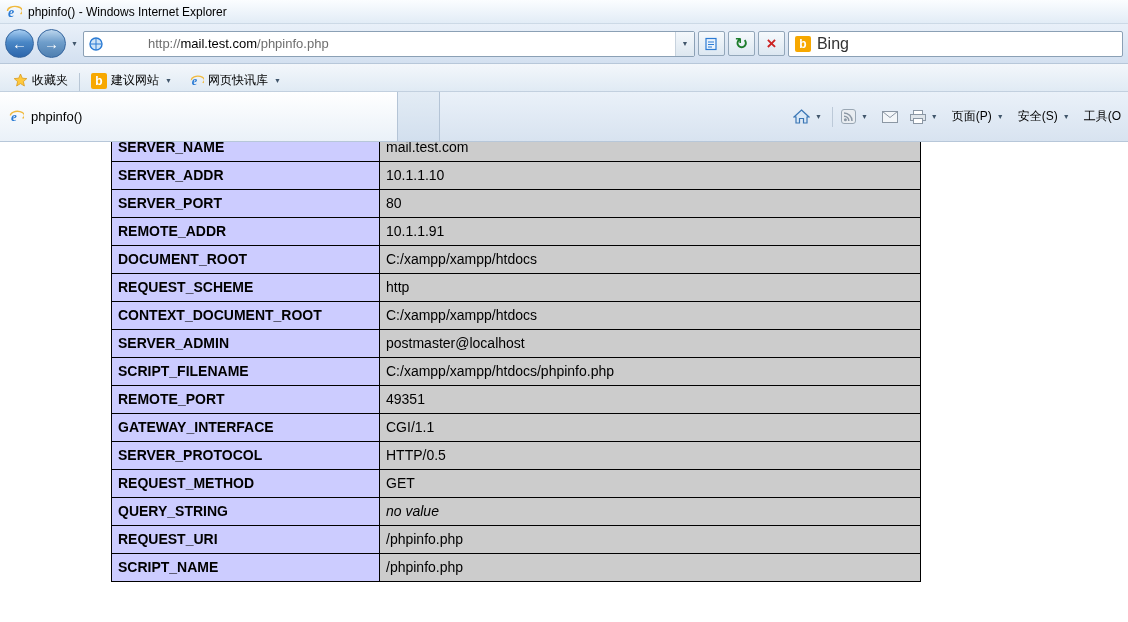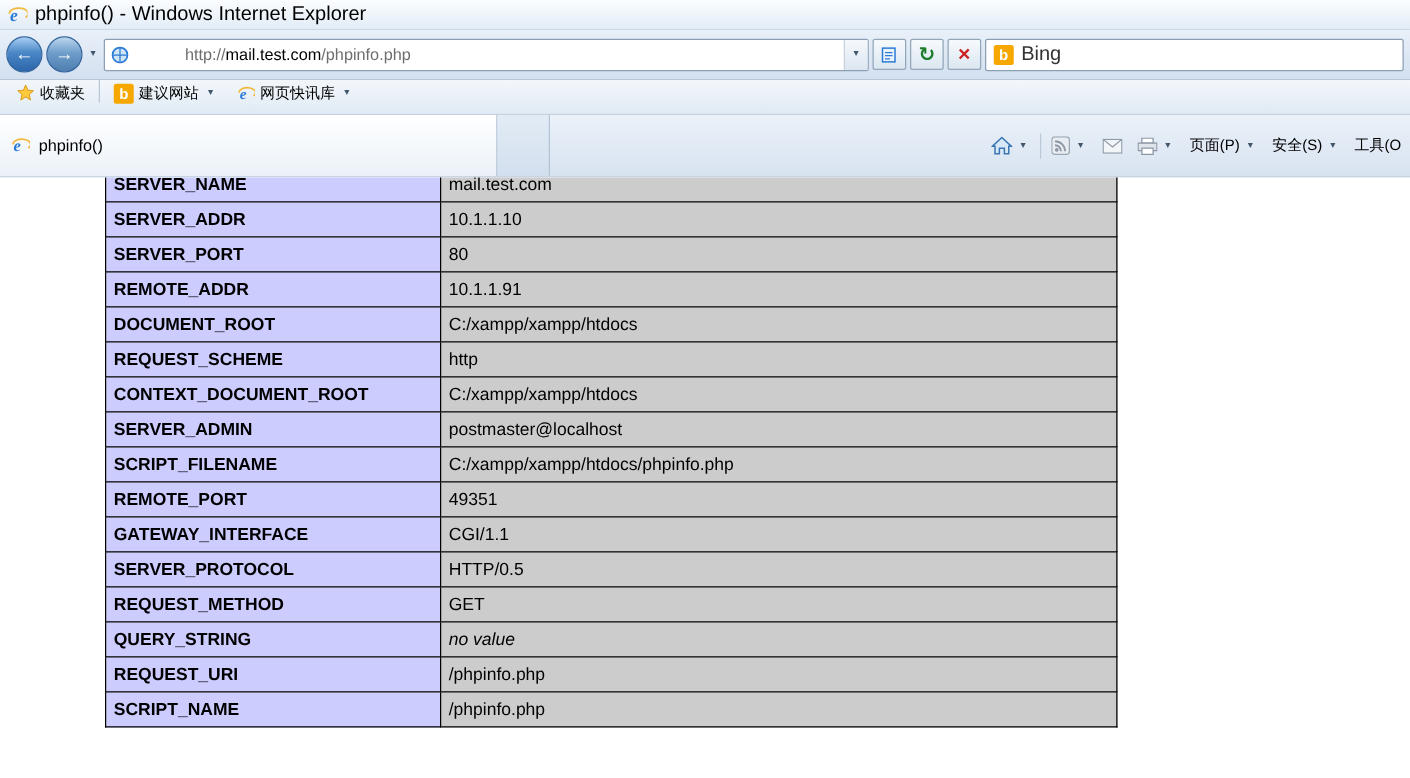--- a/index.html
+++ b/index.html
@@ -6,21 +6,21 @@
     --name-bg:#ccccff;
     --value-bg:#cccccc;
   }
   *{box-sizing:border-box;margin:0;padding:0;}
   html,body{width:1128px;height:622px;overflow:hidden;}
   body{font-family:"Liberation Sans","DejaVu Sans",sans-serif;background:#fff;font-size:12px;color:#000;}
 
   
   .titlebar{height:24px;display:flex;align-items:center;gap:6px;padding-left:6px;
     background:linear-gradient(#fbfdff,#e2ecf6);border-bottom:1px solid #ccd9e6;}
-  .titlebar .title{font-size:16px;color:#000;}
+  .titlebar .title{font-size:12px;color:#000;}
 
   
   .navbar{height:40px;display:flex;align-items:center;gap:3px;padding:0 5px;
     background:linear-gradient(#e9f0f9,#d3e0f0);border-bottom:1px solid #b7c7d9;}
   .nav-circle{width:29px;height:29px;border-radius:50%;border:1px solid #35659e;
     background:linear-gradient(#a6cdf2,#4a87c6 45%,#2d66ab);color:#fff;
     display:flex;align-items:center;justify-content:center;font-size:15px;font-weight:bold;cursor:pointer;}
   .nav-circle.fwd{background:linear-gradient(#bcd6ee,#6f9ecb 45%,#4f7fb0);}
   .tiny-drop{font-size:7px;color:#41566b;padding:0 2px;}
   .address-field{width:612px;height:26px;background:#fff;border:1px solid #8ba0b5;border-radius:2px;
@@ -33,38 +33,38 @@
     background:linear-gradient(#f6fafd,#dce7f1);display:flex;align-items:center;justify-content:center;cursor:pointer;}
   .glyph-refresh{color:#1d7d2c;font-size:16px;font-weight:bold;}
   .glyph-stop{color:#c22; font-size:17px;font-weight:bold;line-height:1;}
   .search-field{flex:1;height:26px;background:#fff;border:1px solid #8ba0b5;border-radius:2px;
     display:flex;align-items:center;gap:6px;padding-left:6px;}
   .bing-badge{width:16px;height:16px;background:#f7a800;color:#fff;font-weight:bold;
     font-size:12px;display:flex;align-items:center;justify-content:center;border-radius:2px;}
   .search-text{color:#333;font-size:16px;text-align:center;}
 
   
-  .favbar{height:28px;display:flex;align-items:flex-start;gap:6px;padding-left:8px;
+  .favbar{height:28px;display:flex;align-items:flex-end;gap:6px;padding-left:8px;
     background:linear-gradient(#f3f7fb,#e0eaf4);border-bottom:1px solid #c2d0df;font-size:12px;}
   .fav-item{display:flex;align-items:center;gap:4px;padding:2px 5px;border-radius:2px;cursor:pointer;}
   .fav-sep{width:1px;height:18px;background:#b9c7d6;}
 
   
   .tabrow{height:50px;display:flex;align-items:stretch;
     background:linear-gradient(#eaf1f9,#d8e3f0);border-bottom:1px solid #b7c7d9;overflow:hidden;}
   .tab{width:398px;display:flex;align-items:center;gap:7px;padding:0 9px;
     background:linear-gradient(#ffffff,#eaf1f8);border-right:1px solid #b4c4d6;font-size:13px;cursor:pointer;}
   .tab-stub{width:42px;border-right:1px solid #b4c4d6;background:linear-gradient(#e3ecf5,#d2dfee);cursor:pointer;}
   .cmdbar{margin-left:auto;display:flex;align-items:center;gap:2px;padding:0 2px;white-space:nowrap;}
   .cmd-item{display:flex;align-items:center;gap:3px;padding:4px 5px;border-radius:2px;cursor:pointer;font-size:12px;}
   .cmd-sep{width:1px;height:20px;background:#bcc9d8;margin:0 1px;}
 
   
   .content{height:480px;background:#fff;overflow:hidden;}
-  table.phpinfo{border-collapse:collapse;margin-left:84px;margin-top:-9px;}
+  table.phpinfo{border-collapse:collapse;margin-left:111px;margin-top:-9px;}
   table.phpinfo td{border:1px solid #000;padding:4px 6px;font-size:14px;line-height:19px;vertical-align:top;}
   td.name-cell{width:268px;background:var(--name-bg);font-weight:bold;}
   td.value-cell{width:541px;background:var(--value-bg);}
   td.value-cell.novalue{font-style:italic;}
 
   svg{display:block;}
 </style>
 </head>
 <body>
 

